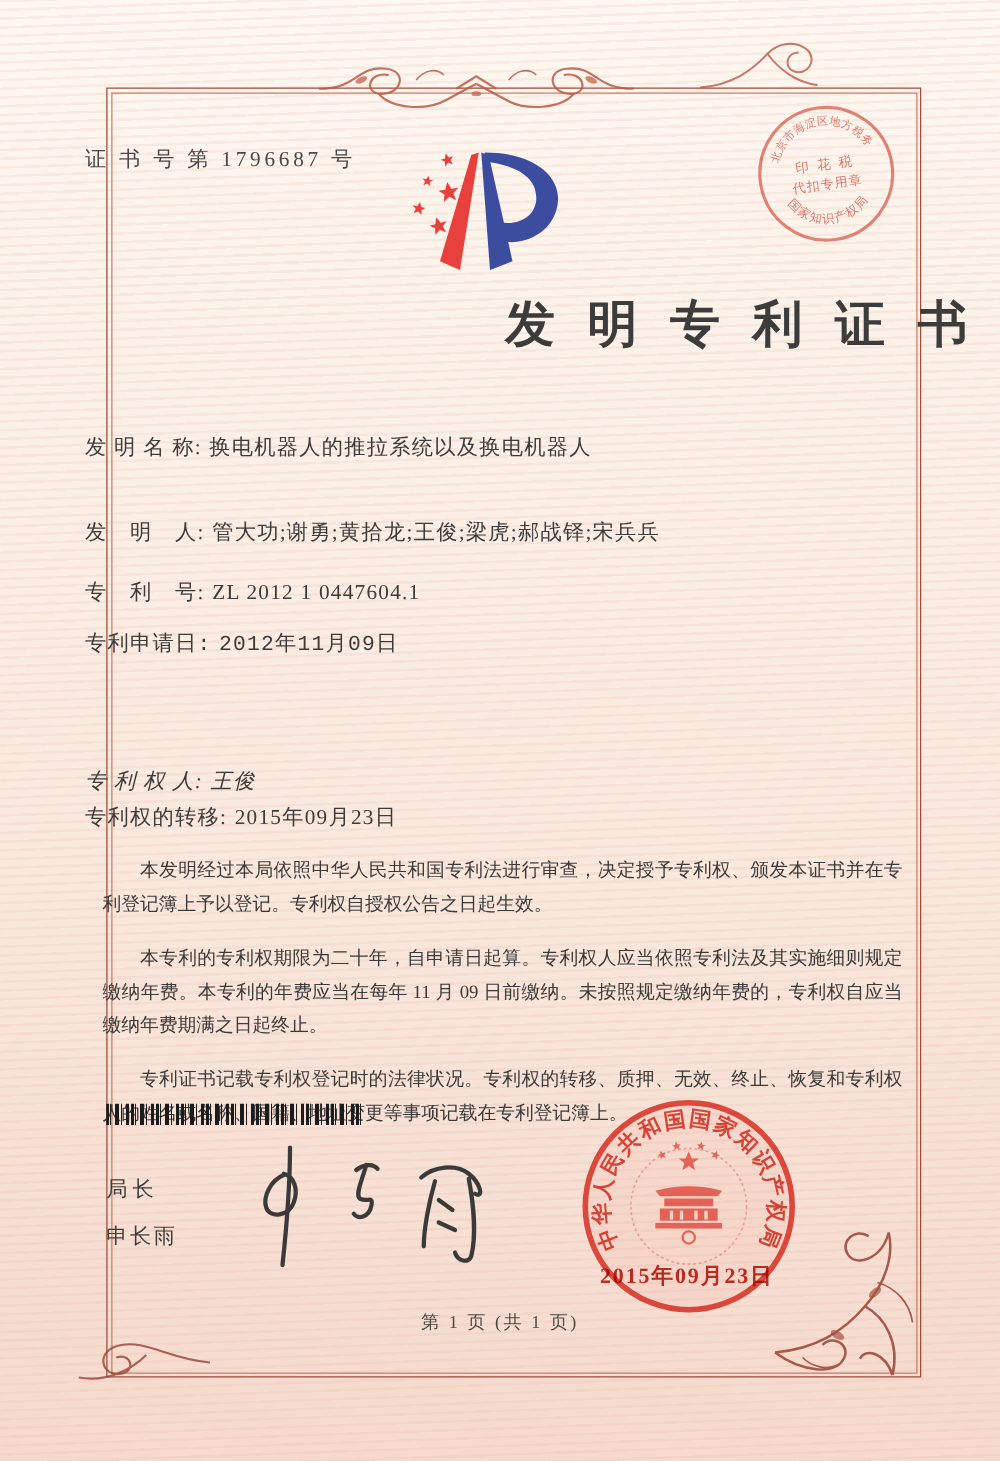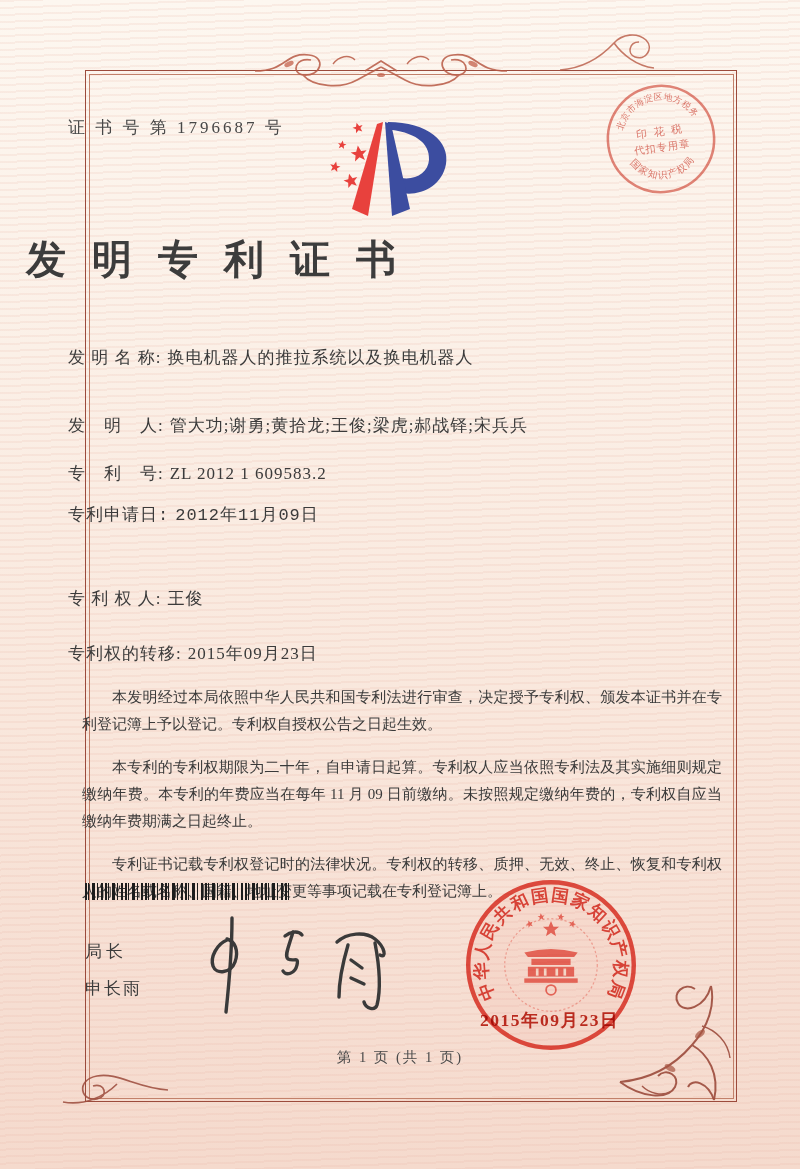--- a/index.html
+++ b/index.html
@@ -11,25 +11,25 @@
   #page::before{
     content:"";position:absolute;inset:0;pointer-events:none;
     background:repeating-linear-gradient(178deg,rgba(231,175,160,0.16) 0 2px,rgba(255,255,255,0) 2px 7px);
   }
   .abs{position:absolute;}
   
   .inner-frame{left:85px;top:70px;width:650px;height:1030px;border:1.6px solid #9c4b3c;pointer-events:none;}
   .inner-frame::after{content:"";position:absolute;inset:2.5px;border:1px solid #c2806a;}
   
   .cert-no{left:68px;top:116px;font-size:17px;letter-spacing:3px;color:#474747;}
-  .title{left:0;right:0;top:232px;text-align:left;font-size:40px;font-weight:600;
+  .title{left:0;right:0;top:232px;text-align:right;font-size:40px;font-weight:600;
          letter-spacing:26px;text-indent:26px;color:#3c3c3c;}
   .field{left:68px;font-size:17px;color:#3b3b3b;white-space:nowrap;letter-spacing:1px;}
   .field .lbl{margin-right:6px;}
-  .f0{top:346px;} .f1{top:414px;} .f2{top:462px;} .f3{top:503px;font-family:Liberation Mono, monospace;} .f4{top:587px;} .f5{top:642px;}
+  .f0{top:346px;} .f1{top:414px;} .f2{top:462px;} .f3{top:503px;font-family:Liberation Mono, monospace;} .f4{top:613px;font-style:italic;} .f5{top:642px;}
   .paras{left:66px;top:668px;width:672px;}
   .paras p{margin:16px;font-size:15px;line-height:27px;color:#3a3a3a;text-align:justify;text-indent:2em;}
   .barcode{left:85px;top:883px;width:205px;height:17px;
     background:repeating-linear-gradient(90deg,
       #1c1c1c 0 2px,transparent 2px 3px,#1c1c1c 3px 4px,transparent 4px 7px,
       #1c1c1c 7px 10px,transparent 10px 12px,#1c1c1c 12px 13px,transparent 13px 16px,
       #1c1c1c 16px 18px,transparent 18px 20px);}
   .sig-title{left:85px;top:940px;font-size:17px;color:#3c3c3c;letter-spacing:4px;}
   .sig-name{left:85px;top:977px;font-size:17px;color:#3c3c3c;letter-spacing:2px;}
   .signature{left:185px;top:912px;}
@@ -116,21 +116,21 @@
 
   <div class="abs title">发明专利证书</div>
 
   <div class="abs field f0">
     <span class="lbl">发 明 名 称:</span><span class="val">换电机器人的推拉系统以及换电机器人</span>
   </div>
   <div class="abs field f1">
     <span class="lbl">发　明　人:</span><span class="val">管大功;谢勇;黄拾龙;王俊;梁虎;郝战铎;宋兵兵</span>
   </div>
   <div class="abs field f2">
-    <span class="lbl">专　利　号:</span><span class="val">ZL 2012 1 609583.2</span>
+    <span class="lbl">专　利　号:</span><span class="val">ZL 2012 1 0447604.1</span>
   </div>
   <div class="abs field f3">
     <span class="lbl">专利申请日:</span><span class="val">2012年11月09日</span>
   </div>
   <div class="abs field f4">
     <span class="lbl">专 利 权 人:</span><span class="val">王俊</span>
   </div>
   <div class="abs field f5">
     <span class="lbl">专利权的转移:</span><span class="val">2015年09月23日</span>
   </div>

